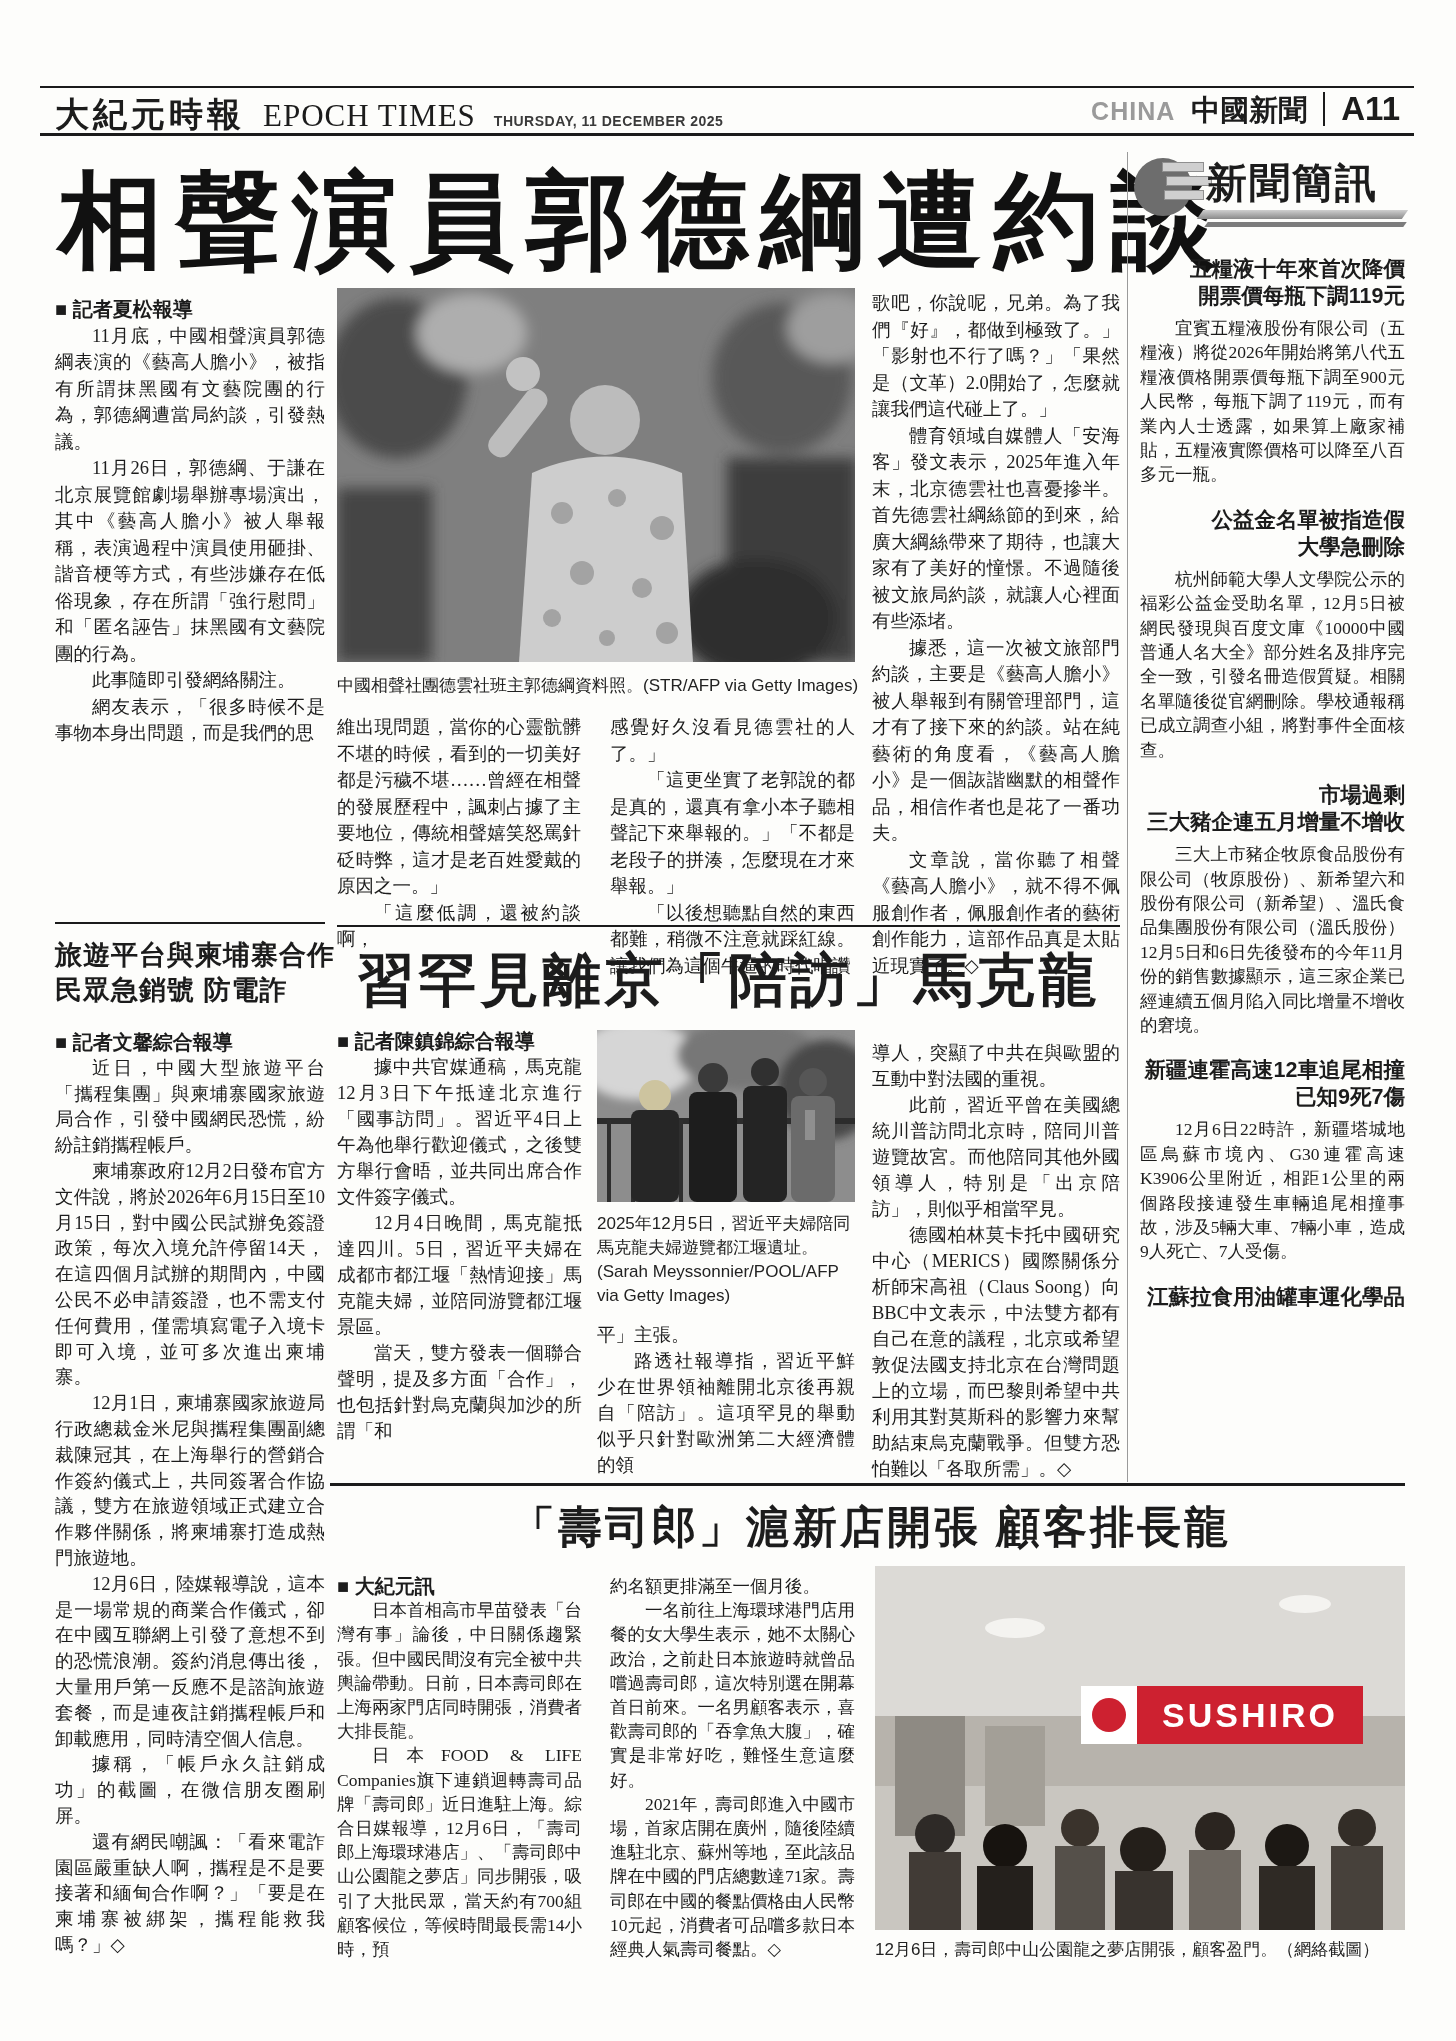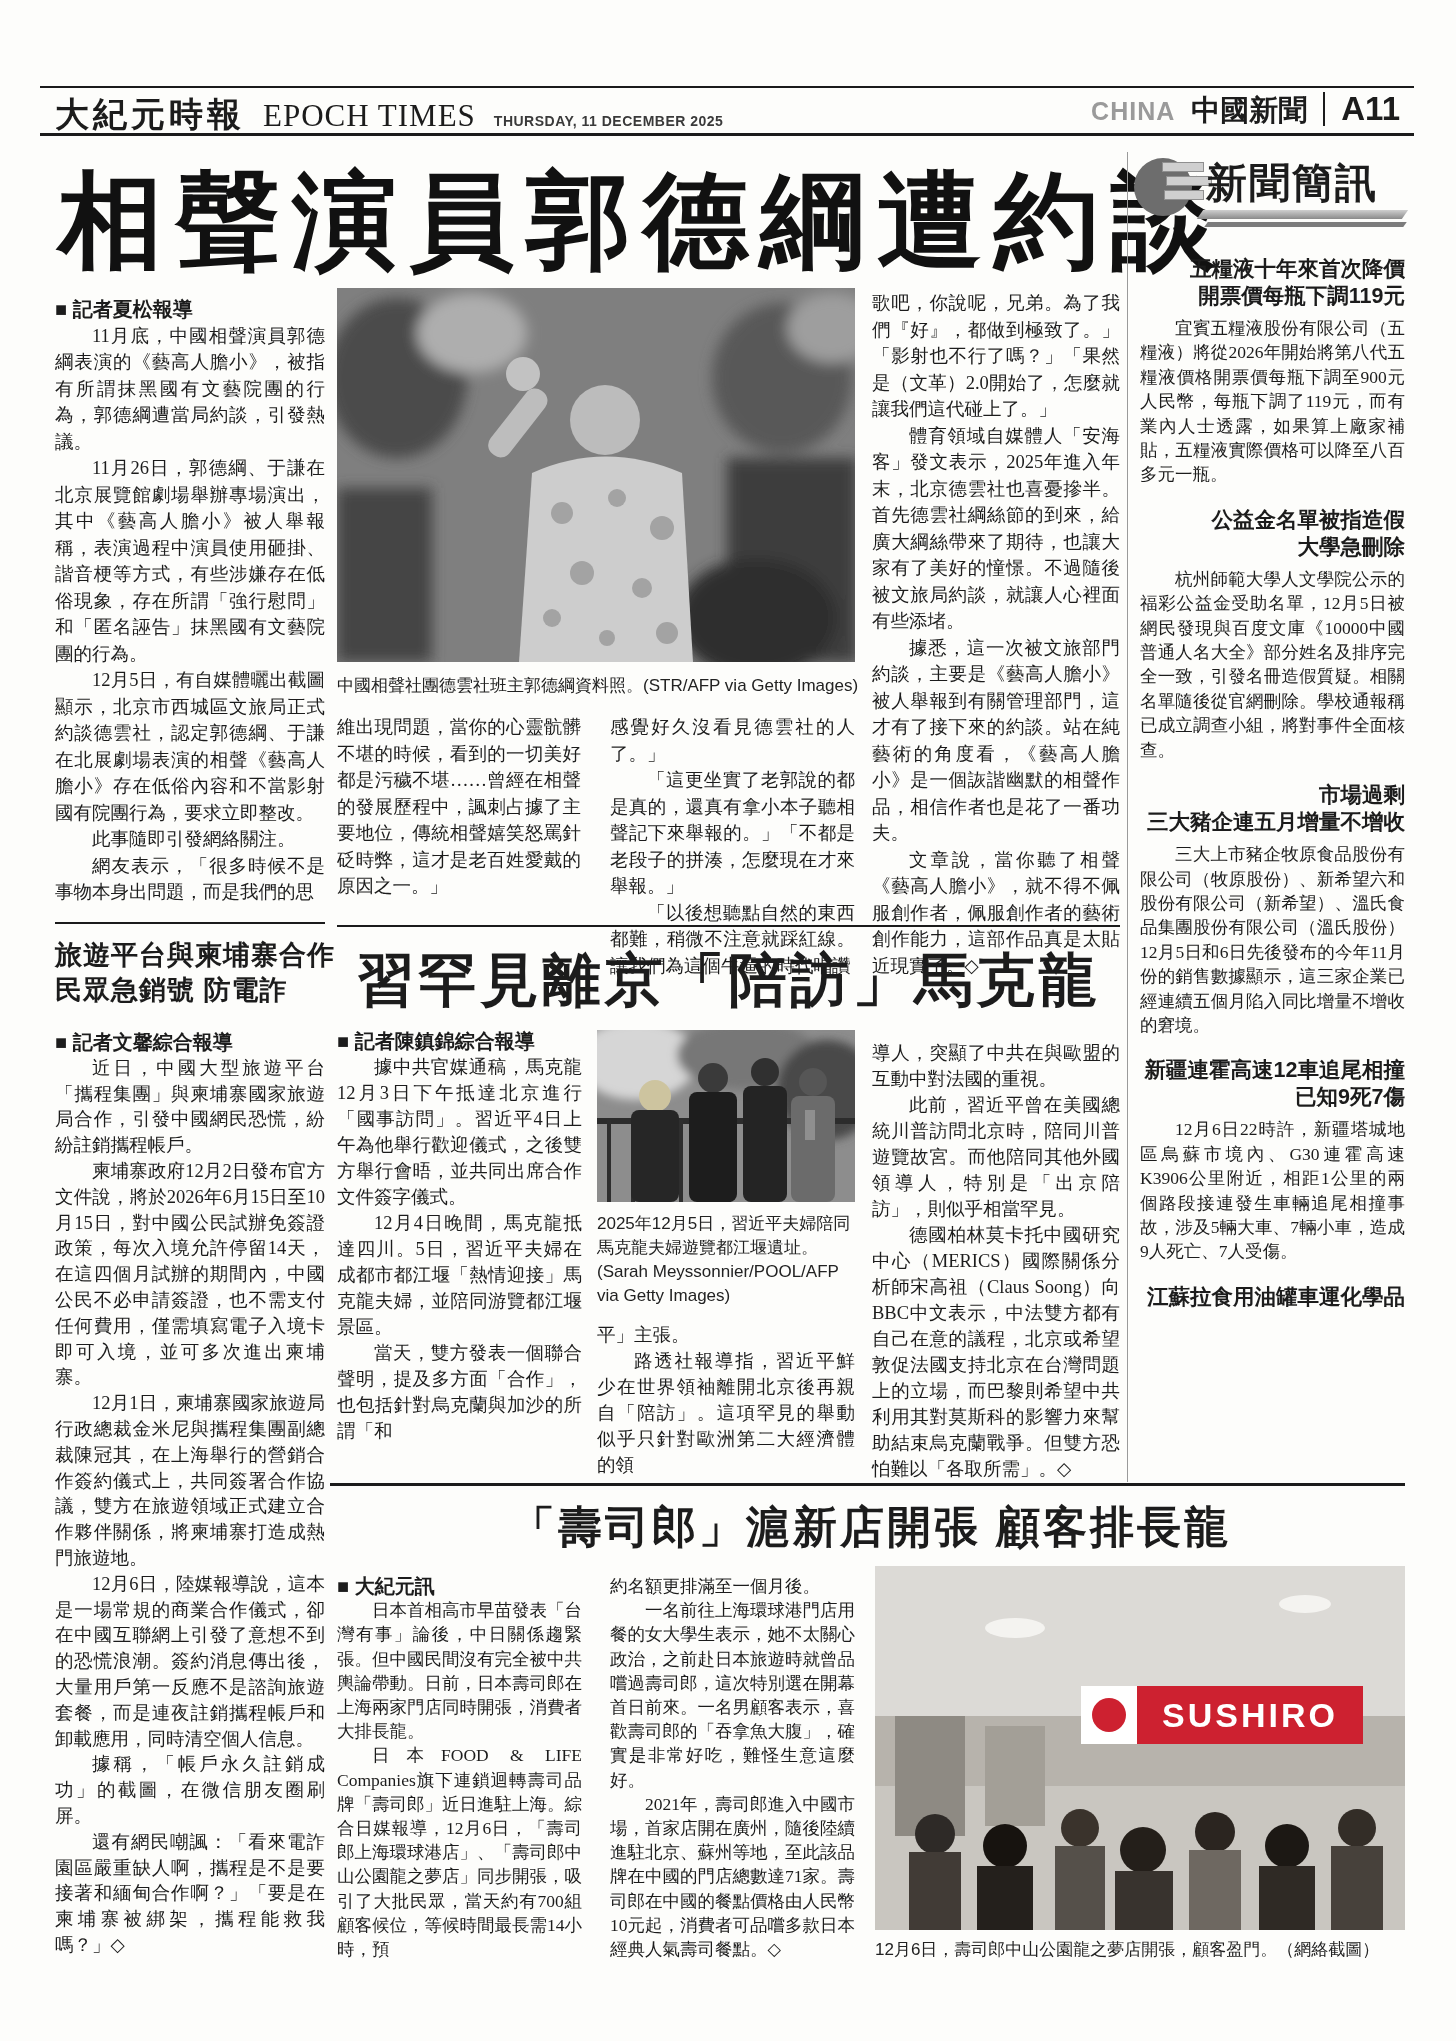--- a/index.html
+++ b/index.html
@@ -81,21 +81,20 @@
   </div>
 
   <div class="abs lead-headline" style="left:58px;top:152px;">相聲演員郭德綱遭約談</div>
 
   <div class="vrule" style="left:1127px;top:152px;height:1330px;"></div>
 
   <div class="bcol" style="left:55px;top:296px;width:270px;">
     <p class="kicker">■ 記者夏松報導</p>
     <p>11月底，中國相聲演員郭德綱表演的《藝高人膽小》，被指有所謂抹黑國有文藝院團的行為，郭德綱遭當局約談，引發熱議。</p>
     <p>11月26日，郭德綱、于謙在北京展覽館劇場舉辦專場演出，其中《藝高人膽小》被人舉報稱，表演過程中演員使用砸掛、諧音梗等方式，有些涉嫌存在低俗現象，存在所謂「強行慰問」和「匿名誣告」抹黑國有文藝院團的行為。</p>
-    <p>12月5日，有自媒體曬出截圖顯示，北京市西城區文旅局正式約談德雲社，認定郭德綱、于謙在北展劇場表演的相聲《藝高人膽小》存在低俗內容和不當影射國有院團行為，要求立即整改。</p>
     <p>此事隨即引發網絡關注。</p>
     <p>網友表示，「很多時候不是事物本身出問題，而是我們的思</p>
   </div>
 
   <div class="photo" style="left:337px;top:288px;width:518px;height:374px;">
     <svg viewBox="0 0 518 374" preserveAspectRatio="none">
       <defs>
           <filter id="b1">
             <feGaussianBlur stdDeviation="7"></feGaussianBlur>
           </filter>
@@ -123,20 +122,21 @@
           <circle cx="215" cy="330" r="9"></circle>
         <circle cx="330" cy="345" r="11"></circle>
           <circle cx="270" cy="350" r="8"></circle>
       </g>
     </svg>
   </div>
   <div class="abs caption" style="left:337px;top:674px;width:530px;white-space:nowrap;">中國相聲社團德雲社班主郭德綱資料照。(STR/AFP via Getty Images)</div>
 
   <div class="bcol" style="left:337px;top:714px;width:244px;">
     <p class="cont">維出現問題，當你的心靈骯髒不堪的時候，看到的一切美好都是污穢不堪……曾經在相聲的發展歷程中，諷刺占據了主要地位，傳統相聲嬉笑怒罵針砭時弊，這才是老百姓愛戴的原因之一。」</p>
+    <p>「這麼低調，還被約談啊，</p>
   </div>
   <div class="bcol" style="left:610px;top:714px;width:245px;">
     <p class="cont">感覺好久沒看見德雲社的人了。」</p>
     <p>「這更坐實了老郭說的都是真的，還真有拿小本子聽相聲記下來舉報的。」「不都是老段子的拼湊，怎麼現在才來舉報。」</p>
     <p>「以後想聽點自然的東西都難，稍微不注意就踩紅線。讓我們為這個牛逼的時代唱讚</p>
   </div>
   <div class="bcol" style="left:872px;top:290px;width:248px;">
     <p class="cont">歌吧，你說呢，兄弟。為了我們『好』，都做到極致了。」「影射也不行了嗎？」「果然是（文革）2.0開始了，怎麼就讓我們這代碰上了。」</p>
     <p>體育領域自媒體人「安海客」發文表示，2025年進入年末，北京德雲社也喜憂摻半。首先德雲社綱絲節的到來，給廣大綱絲帶來了期待，也讓大家有了美好的憧憬。不過隨後被文旅局約談，就讓人心裡面有些添堵。</p>
     <p>據悉，這一次被文旅部門約談，主要是《藝高人膽小》被人舉報到有關管理部門，這才有了接下來的約談。站在純藝術的角度看，《藝高人膽小》是一個詼諧幽默的相聲作品，相信作者也是花了一番功夫。</p>

